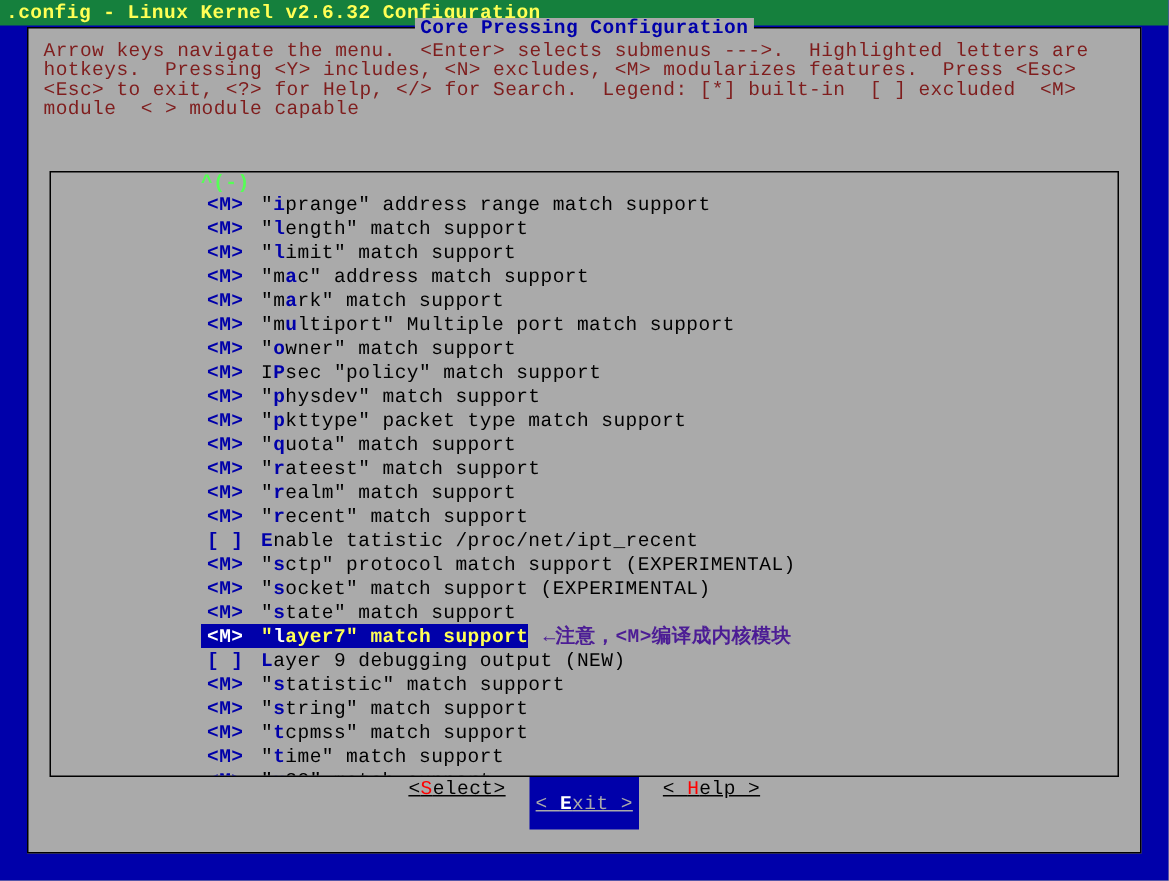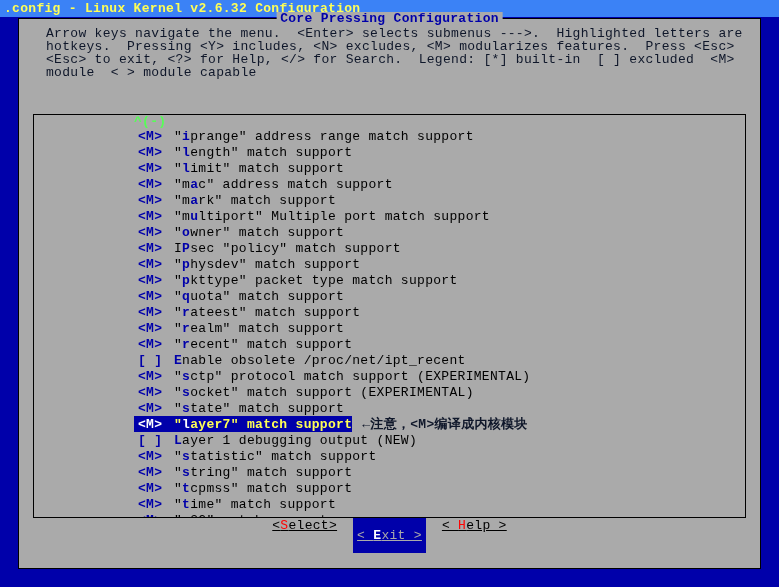--- a/index.html
+++ b/index.html
@@ -8,21 +8,21 @@
     height: 587px;
     background: #0000aa;
     font-family: "Courier New", monospace;
     font-size: 13px;
     line-height: 1.0;
     overflow: hidden;
     letter-spacing: 0.3px;
   }
   .titlebar {
     color: #ffff55;
-    background: #3b82f6;
+    background: #15803d;
     padding: 2px 4px;
     font-weight: bold;
   }
   .main-box {
     position: absolute;
     left: 18px;
     right: 18px;
     top: 18px;
     bottom: 18px;
     background: #aaaaaa;
@@ -32,22 +32,22 @@
     position: absolute;
     top: -7px;
     left: 50%;
     transform: translateX(-50%);
     background: #aaaaaa;
     color: #0000aa;
     font-weight: bold;
     padding: 0 4px;
   }
   .help-text {
-    padding: 8px 10px 4px 27px;
-    color: #0f172a;
+    padding: 8px 10px 4px 10px;
+    color: #7f1d1d;
     white-space: pre-wrap;
   }
   .inner-box {
     position: absolute;
     left: 14px;
     right: 14px;
     top: 95px;
     bottom: 50px;
     border: 1px solid #000;
     overflow: hidden;
@@ -85,21 +85,21 @@
   .sel-row {
     display: inline-flex;
     align-items: center;
     background: #0000aa;
     height: 16px;
   }
   .sel-row .state { color: #fff; }
   .sel-row .label { color: #ffff55; font-weight: bold; }
   .sel-row .hk { color: #fff; font-weight: bold; }
   .anno1 {
-    color: #0f172a;
+    color: #4c1d95;
     font-weight: bold;
     margin-left: 10px;
   }
   .buttons {
     position: absolute;
     bottom: 15px;
     left: 0;
     right: 0;
     display: flex;
     justify-content: center;
@@ -197,21 +197,21 @@
           <span class="label"><span>"</span><span class="hk">r</span><span>ealm" match support</span></span>
         </div>
         <div class="item-row">
           <span class="gutter"></span>
           <span class="state">&lt;M&gt;</span>
           <span class="label"><span>"</span><span class="hk">r</span><span>ecent" match support</span></span>
         </div>
         <div class="item-row">
           <span class="gutter"></span>
           <span class="state">[ ]</span>
-          <span class="label"><span>  </span><span class="hk">E</span><span>nable obsolete /proc/net/ipt_recent</span></span>
+          <span class="label"><span>  </span><span class="hk">E</span><span>nable tatistic /proc/net/ipt_recent</span></span>
         </div>
         <div class="item-row">
           <span class="gutter"></span>
           <span class="state">&lt;M&gt;</span>
           <span class="label"><span>"</span><span class="hk">s</span><span>ctp" protocol match support (EXPERIMENTAL)</span></span>
         </div>
         <div class="item-row">
           <span class="gutter"></span>
           <span class="state">&lt;M&gt;</span>
           <span class="label"><span>"</span><span class="hk">s</span><span>ocket" match support (EXPERIMENTAL)</span></span>
@@ -225,21 +225,21 @@
           <span class="gutter"></span>
           <span class="sel-row">
             <span class="state">&lt;M&gt;</span>
             <span class="label"><span>"</span><span class="hk">l</span><span>ayer7" match support</span></span>
           </span>
           <span class="anno1">←注意，&lt;M&gt;编译成内核模块</span>
         </div>
         <div class="item-row">
           <span class="gutter"></span>
           <span class="state">[ ]</span>
-          <span class="label"><span>  </span><span class="hk">L</span><span>ayer 1 debugging output (NEW)</span></span>
+          <span class="label"><span>  </span><span class="hk">L</span><span>ayer 9 debugging output (NEW)</span></span>
         </div>
         <div class="item-row">
           <span class="gutter"></span>
           <span class="state">&lt;M&gt;</span>
           <span class="label"><span>"</span><span class="hk">s</span><span>tatistic" match support</span></span>
         </div>
         <div class="item-row">
           <span class="gutter"></span>
           <span class="state">&lt;M&gt;</span>
           <span class="label"><span>"</span><span class="hk">s</span><span>tring" match support</span></span>

